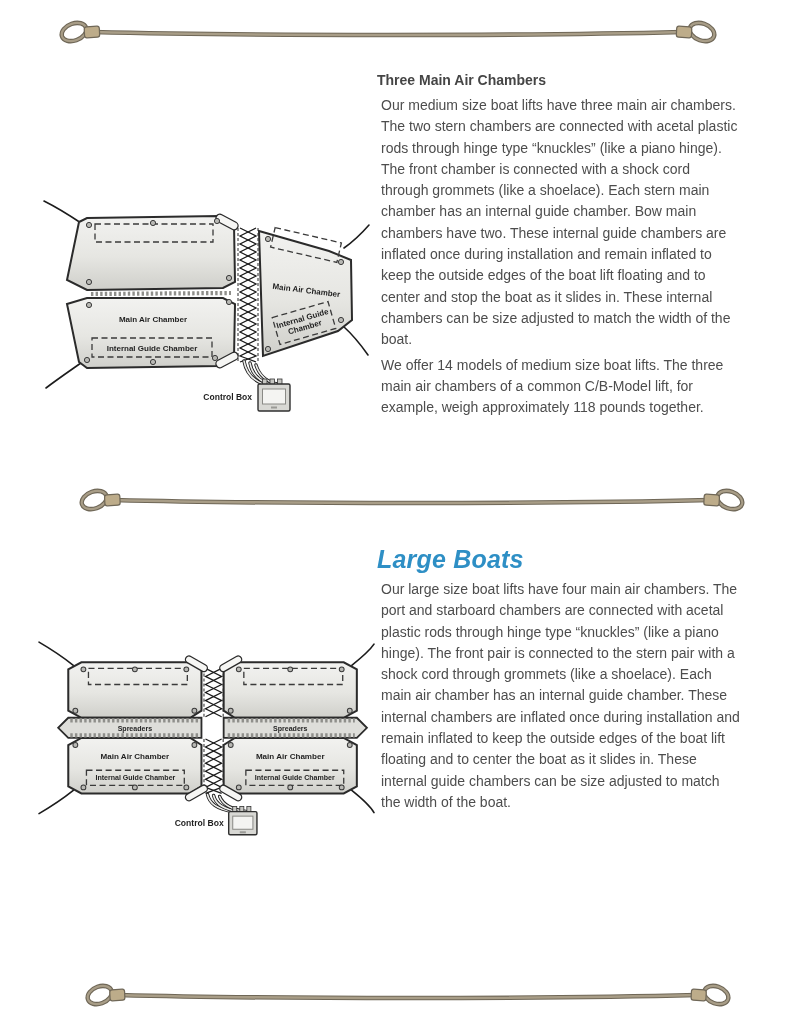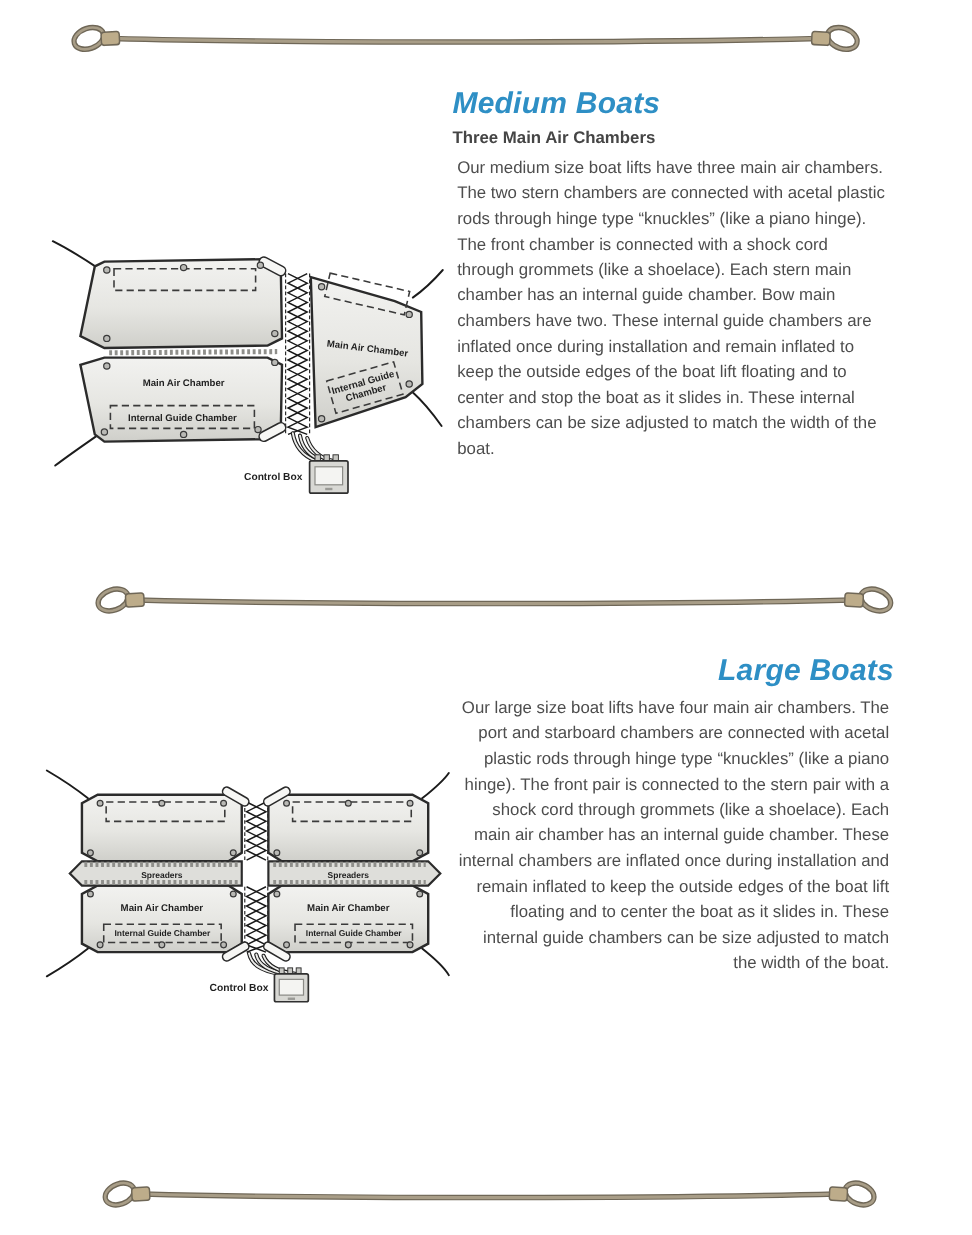--- a/index.html
+++ b/index.html
@@ -7,21 +7,21 @@
     width:810px;height:1029px;background:#ffffff;position:relative;
     font-family:"Liberation Sans",sans-serif;overflow:hidden;
   }
   .rope{position:absolute;height:44px;}
   #rope-top{top:10px;left:58px;width:660px;}
   #rope-middle{top:478px;left:78px;width:668px;}
   #rope-bottom{top:973px;left:84px;width:648px;}
 
   .section-text{position:absolute;left:377px;width:368px;}
   #medium-text{top:72px;}
-  #large-text{top:545px;text-align:right;}
+  #large-text{top:545px;}
 
   .section-title{
     margin:0 0 5px 0;font-size:25px;font-weight:bold;font-style:italic;
     color:var(--heading-blue,#2e8fc5);letter-spacing:.2px;
   }
   .section-subtitle{
     margin:0 0 7px 0;font-size:14px;font-weight:bold;
     color:var(--subtitle-gray,#454545);
   }
   .body-par{
@@ -67,23 +67,23 @@
   <path class="cable-i" d="M38,22 C200,26 500,26 662,22"></path>
   <ellipse cx="17" cy="22" rx="13.5" ry="8.5" transform="rotate(-18 17 22)" fill="none" stroke="#6f6757" stroke-width="4.6"></ellipse>
   <ellipse cx="17" cy="22" rx="13.5" ry="8.5" transform="rotate(-18 17 22)" fill="none" stroke="#a89d87" stroke-width="2.2"></ellipse>
   <rect class="crimp" x="28" y="16.5" width="16" height="11" rx="2.5" transform="rotate(-3 36 22)"></rect>
   <ellipse cx="683" cy="22" rx="13.5" ry="8.5" transform="rotate(18 683 22)" fill="none" stroke="#6f6757" stroke-width="4.6"></ellipse>
   <ellipse cx="683" cy="22" rx="13.5" ry="8.5" transform="rotate(18 683 22)" fill="none" stroke="#a89d87" stroke-width="2.2"></ellipse>
   <rect class="crimp" x="656" y="16.5" width="16" height="11" rx="2.5" transform="rotate(3 664 22)"></rect>
 </svg>
 
 <div class="section-text" id="medium-text">
-  <h2 class="section-title">Medium Boats</h2>
   <h3 class="section-subtitle">Three Main Air Chambers</h3>
   <p class="body-par">Our medium size boat lifts have three main air chambers. The two stern chambers are connected with acetal plastic rods through hinge type “knuckles” (like a piano hinge). The front chamber is connected with a shock cord through grommets (like a shoelace). Each stern main chamber has an internal guide chamber. Bow main chambers have two. These internal guide chambers are inflated once during installation and remain inflated to keep the outside edges of the boat lift floating and to center and stop the boat as it slides in. These internal chambers can be size adjusted to match the width of the boat.</p>
+  <p class="body-par">We offer 14 models of medium size boat lifts. The three main air chambers of a common C/B-Model lift, for example, weigh approximately 118 pounds together.</p>
 </div>
 
 <svg id="medium-diagram" class="diagram" viewBox="0 0 330 240">
   <defs>
     <linearGradient id="gmed" x1="0" y1="0" x2="0" y2="1">
       <stop offset="0" stop-color="#f2f2f0"></stop>
       <stop offset=".55" stop-color="#e6e6e2"></stop>
       <stop offset="1" stop-color="#cfcfca"></stop>
     </linearGradient>
   </defs>

